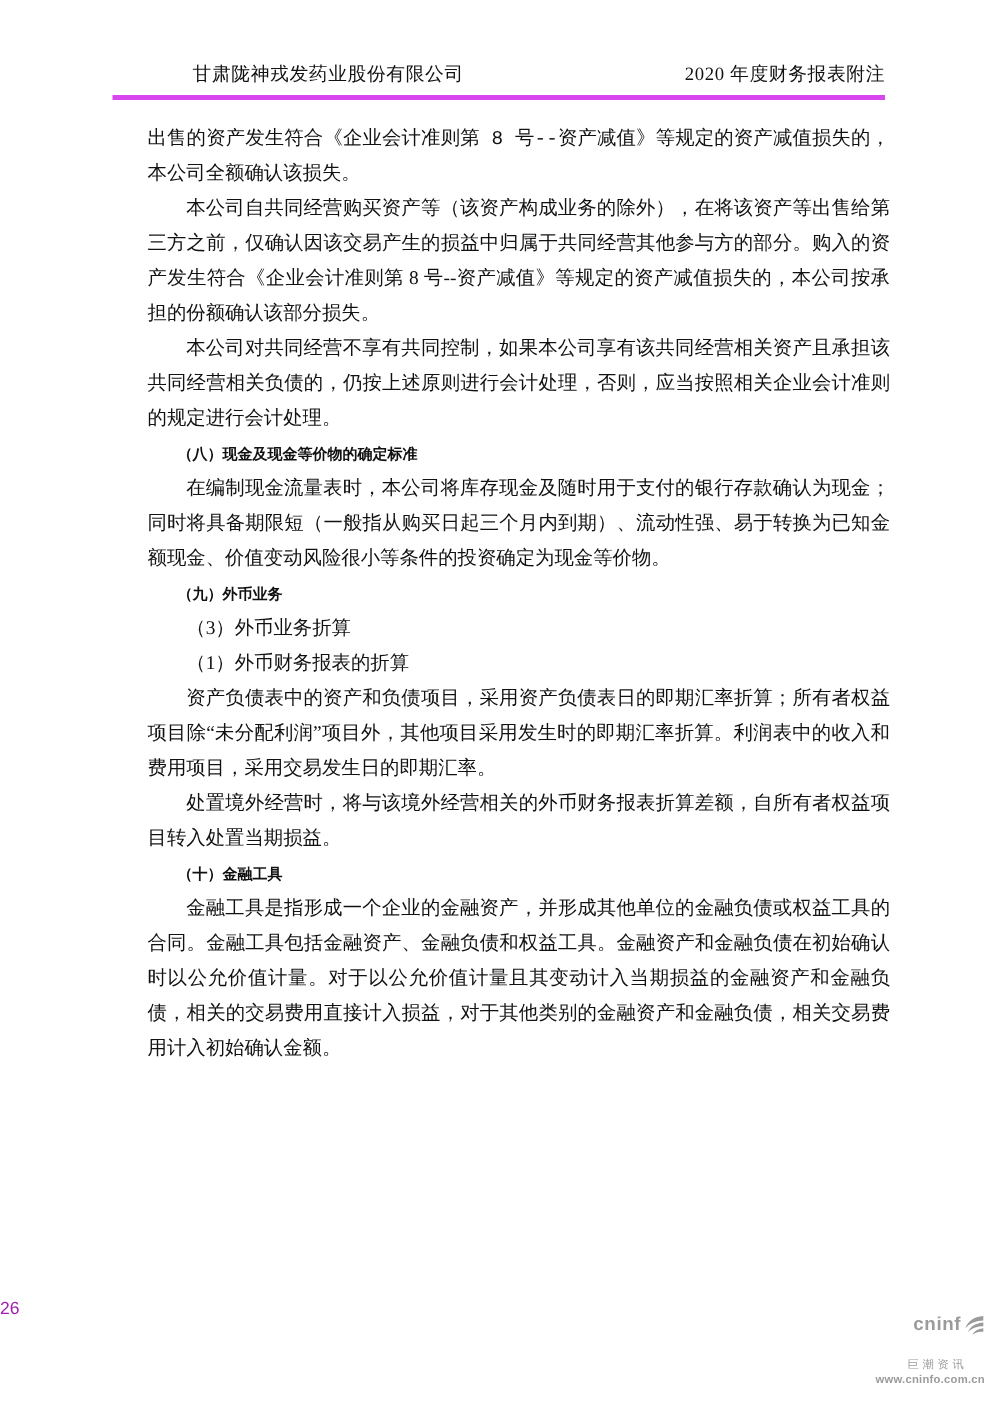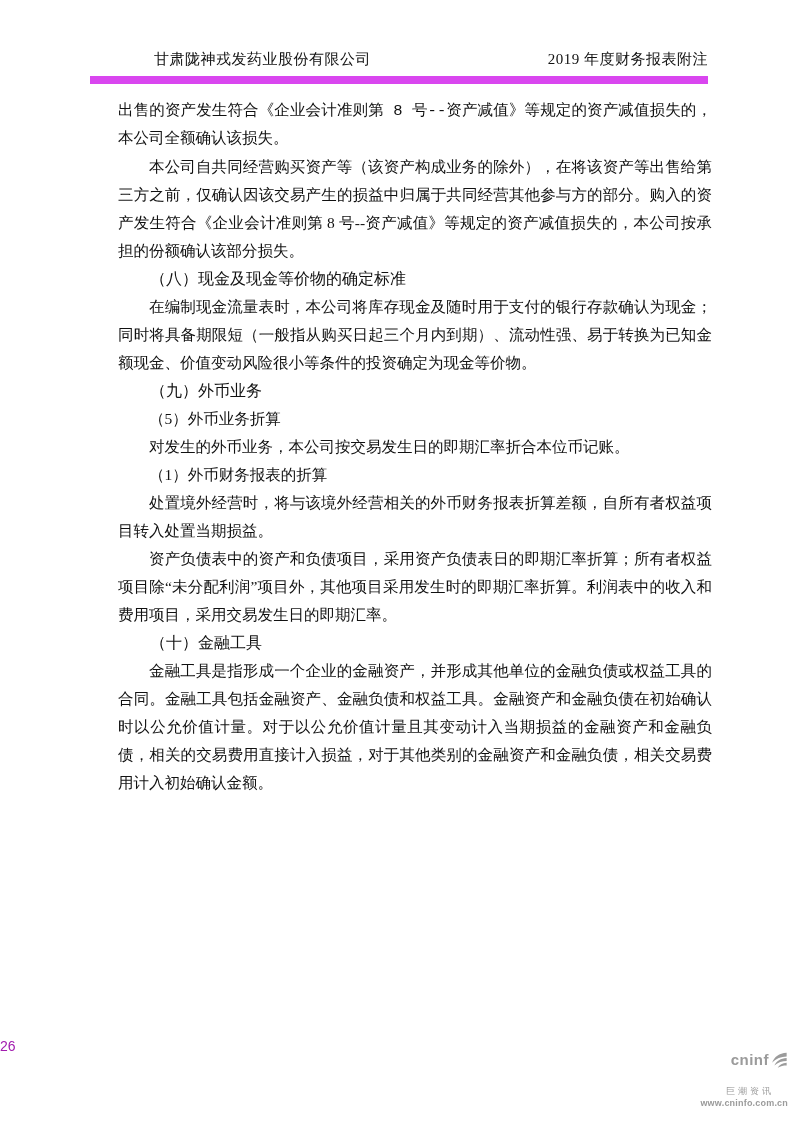--- a/index.html
+++ b/index.html
@@ -7,35 +7,35 @@
   body {
     width:793px; height:1122px; position:relative;
     font-family:"Liberation Serif","DejaVu Serif",serif;
     color:#111111;
   }
   .page { position:absolute; left:0; top:0; width:793px; height:1122px; background:#ffffff; overflow:hidden; }
 
   .doc-header {
     position:absolute; left:90px; top:50px; width:618px;
     display:flex; justify-content:space-between; align-items:flex-end;
-    border-bottom:8px solid #d946ef; padding-bottom:7px;
+    border-bottom:4px solid #d946ef; padding-bottom:7px;
   }
   .doc-header .company { font-size:15px; padding-left:64px; letter-spacing:0.5px; }
   .doc-header .title   { font-size:15px; letter-spacing:0.5px; }
 
   .content {
     position:absolute; left:118px; top:97px; width:594px;
     font-size:15.5px; line-height:28px;
     text-align:justify;
   }
   .content p { margin:0; text-indent:2em; word-break:break-all; }
   .content p.no-indent { text-indent:0;font-family:Liberation Mono, monospace; }
   .content p.sec-heading {
     font-family:"Liberation Sans","DejaVu Sans",sans-serif;
-    font-weight:normal; font-size:16px;
+    font-weight:bold; font-size:12px;
   }
 
   .page-number {
     position:absolute; left:0; top:1038px; width:793px;
     font-size:14px;
     font-family:"Liberation Sans","DejaVu Sans",sans-serif;
     color:#a21caf;
   }
 
   .cninfo-logo {
@@ -50,34 +50,34 @@
   .cninfo-logo .logo-url { font-size:9px; letter-spacing:0.2px; margin-top:2px;font-weight:bold; }
   .swirl-icon svg { display:block; }
 </style>
 </head>
 <body>
 
 <div class="page">
 
   <div class="doc-header">
     <span class="company">甘肃陇神戎发药业股份有限公司</span>
-    <span class="title">2019 年度财务报表附注</span>
+    <span class="title">2020 年度财务报表附注</span>
   </div>
 
   <div class="content">
     <p class="no-indent">出售的资产发生符合《企业会计准则第 8 号--资产减值》等规定的资产减值损失的，本公司全额确认该损失。</p>
     <p>本公司自共同经营购买资产等（该资产构成业务的除外），在将该资产等出售给第三方之前，仅确认因该交易产生的损益中归属于共同经营其他参与方的部分。购入的资产发生符合《企业会计准则第 8 号--资产减值》等规定的资产减值损失的，本公司按承担的份额确认该部分损失。</p>
+    <p>本公司对共同经营不享有共同控制，如果本公司享有该共同经营相关资产且承担该共同经营相关负债的，仍按上述原则进行会计处理，否则，应当按照相关企业会计准则的规定进行会计处理。</p>
     <p class="sec-heading">（八）现金及现金等价物的确定标准</p>
     <p>在编制现金流量表时，本公司将库存现金及随时用于支付的银行存款确认为现金；同时将具备期限短（一般指从购买日起三个月内到期）、流动性强、易于转换为已知金额现金、价值变动风险很小等条件的投资确定为现金等价物。</p>
     <p class="sec-heading">（九）外币业务</p>
-    <p>（5）外币业务折算</p>
-    <p>对发生的外币业务，本公司按交易发生日的即期汇率折合本位币记账。</p>
+    <p>（3）外币业务折算</p>
     <p>（1）外币财务报表的折算</p>
+    <p>资产负债表中的资产和负债项目，采用资产负债表日的即期汇率折算；所有者权益项目除“未分配利润”项目外，其他项目采用发生时的即期汇率折算。利润表中的收入和费用项目，采用交易发生日的即期汇率。</p>
     <p>处置境外经营时，将与该境外经营相关的外币财务报表折算差额，自所有者权益项目转入处置当期损益。</p>
-    <p>资产负债表中的资产和负债项目，采用资产负债表日的即期汇率折算；所有者权益项目除“未分配利润”项目外，其他项目采用发生时的即期汇率折算。利润表中的收入和费用项目，采用交易发生日的即期汇率。</p>
     <p class="sec-heading">（十）金融工具</p>
     <p>金融工具是指形成一个企业的金融资产，并形成其他单位的金融负债或权益工具的合同。金融工具包括金融资产、金融负债和权益工具。金融资产和金融负债在初始确认时以公允价值计量。对于以公允价值计量且其变动计入当期损益的金融资产和金融负债，相关的交易费用直接计入损益，对于其他类别的金融资产和金融负债，相关交易费用计入初始确认金额。</p>
   </div>
 
   <div class="page-number">26</div>
 
   <div class="cninfo-logo">
     <div class="row-top">
       <span class="logo-word">cninf</span>
       <span class="swirl-icon">

